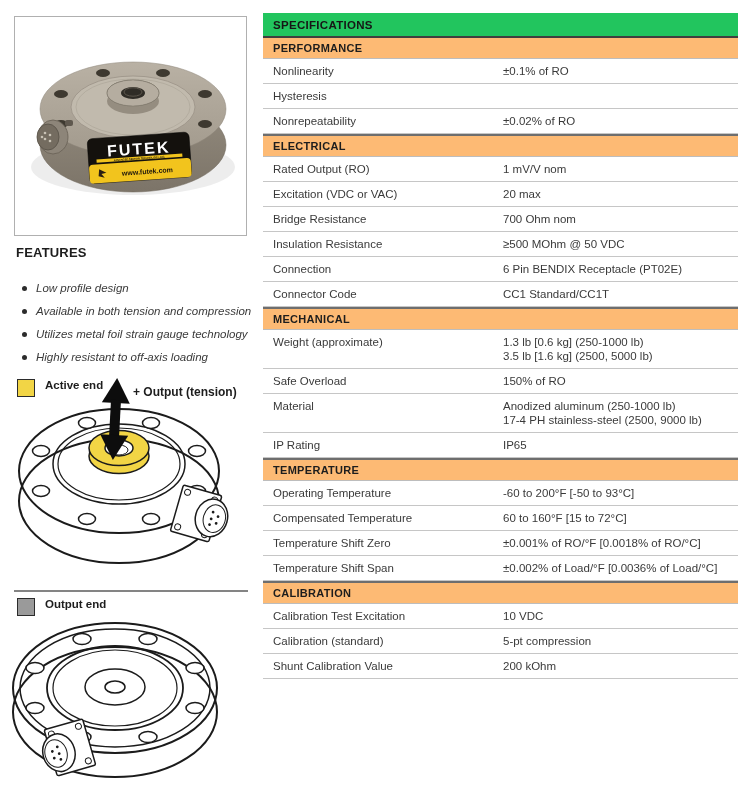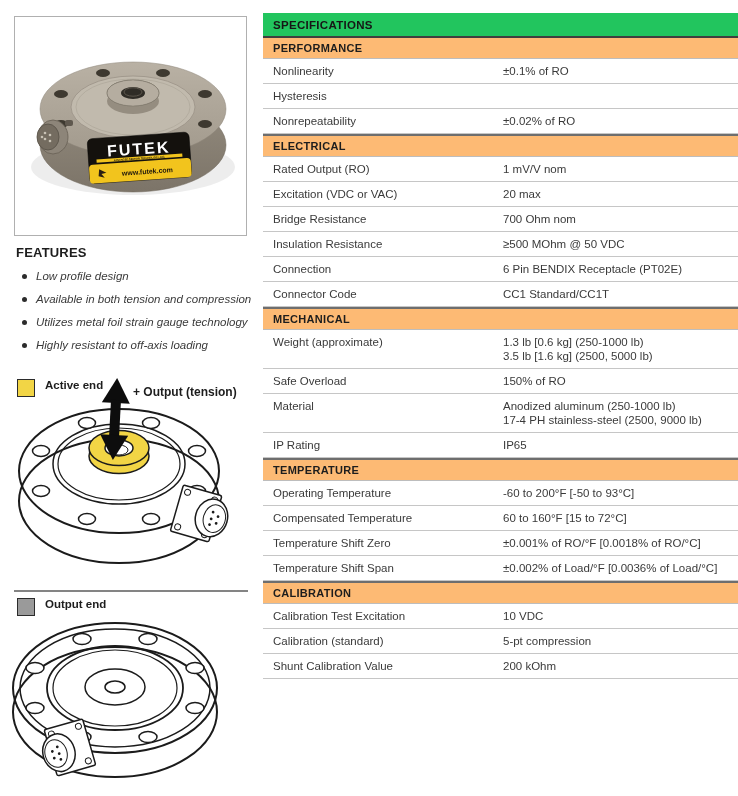--- a/index.html
+++ b/index.html
@@ -12,21 +12,21 @@
   .page { position:absolute; inset:0; }
 
   
   .photo-box {
     position:absolute; left:14px; top:16px; width:233px; height:220px;
     border:1px solid #b0b0b0; background:#ffffff;
   }
   .photo-box svg { width:100%; height:100%; display:block; }
 
   .features { position:absolute; left:16px; top:245px; width:238px; }
-  .features-title { font-size:13px; font-weight:bold; color:#1d1d1d; letter-spacing:.2px; margin-bottom:10px; }
+  .features-title { font-size:13px; font-weight:bold; color:#1d1d1d; letter-spacing:.2px; margin-bottom:22px; }
   .features-list { list-style:none; }
   .features-list li { display:flex; align-items:flex-start; margin-bottom:11px; font-size:11.5px; color:#3a3a3a;font-style:italic; }
   .bullet { width:5px; height:5px; border-radius:50%; background:#2c2c2c; margin:4px 9px 0 6px; flex:0 0 5px; }
 
   .legend { position:absolute; display:flex; align-items:flex-start; }
   .legend .swatch { width:18px; height:18px; border:1.5px solid #2b2b2b; margin-right:10px; flex:0 0 18px; }
   .legend .swatch.yellow { background:#f2d545; }
   .legend .swatch.gray   { background:#9a9a9a; }
   .legend .legend-label { font-size:11.5px; font-weight:bold; color:#1d1d1d; }
   .legend-active { left:17px; top:379px; }

